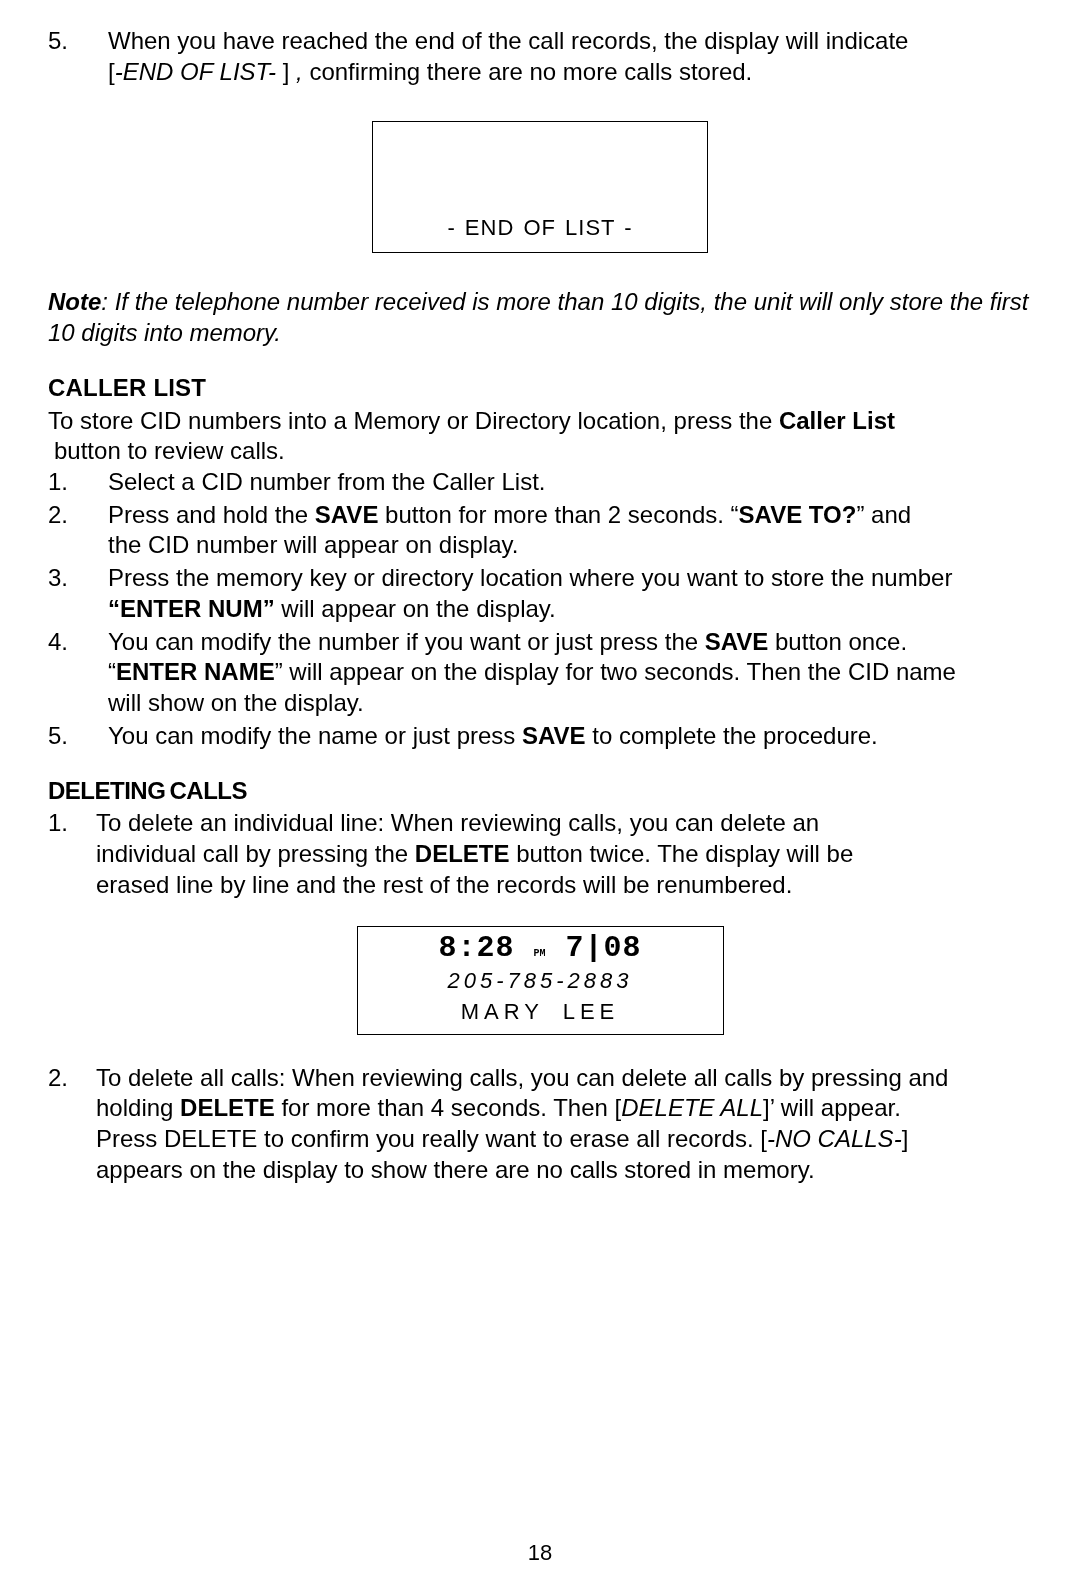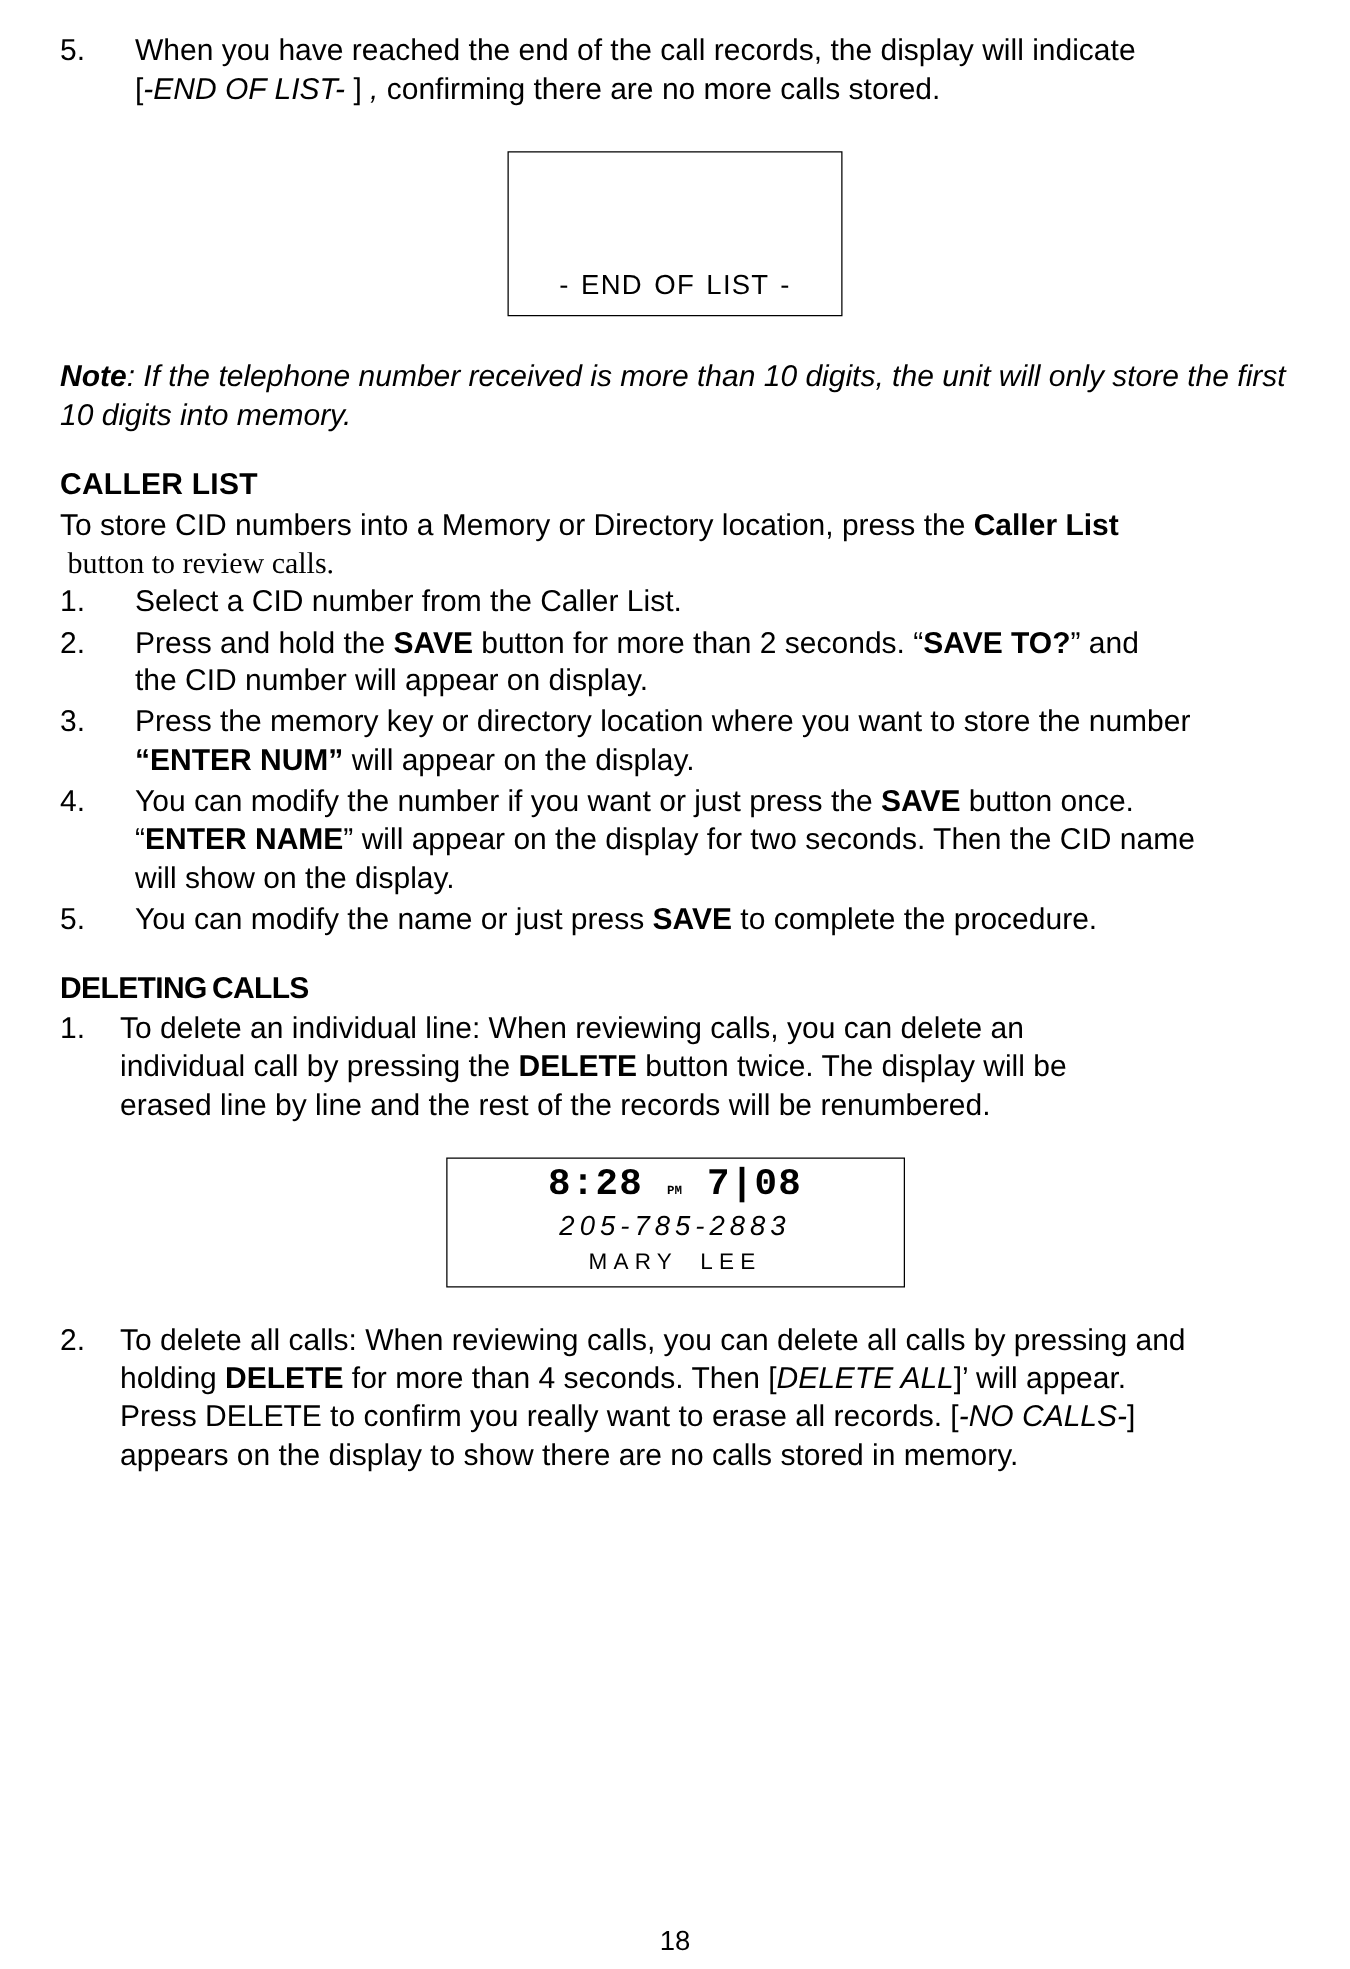--- a/index.html
+++ b/index.html
@@ -22,21 +22,21 @@
   .num-item { display: flex; align-items: flex-start; margin-bottom: 2px; }
   .num-item .num { width: 60px; flex-shrink: 0; }
   .num-item .body { flex: 1; }
   .italic { font-style: italic; }
   .bold { font-weight: bold; text-align: center; }
   .heading { font-weight: bold; margin-top: 24px; margin-bottom: 2px; letter-spacing: 0.2px; }
   .heading.tight { letter-spacing: -0.5px; word-spacing: -2px; }
 
   .display-box {
     border: 1px solid #000;
-    width: 268px;
+    width: 336px;
     margin: 34px auto 34px auto;
     background: #fff;
   }
   .display-box.tall { height: 132px; display: flex; align-items: flex-end; justify-content: center; padding-bottom: 10px; box-sizing: border-box; }
   .display-box .endtext {
     font-family: Arial, Helvetica, sans-serif;
     font-size: 22px;
     word-spacing: 2px;
     letter-spacing: 1px;
   }
@@ -63,24 +63,24 @@
   .phone-line {
     font-style: italic;
     word-spacing: 4px;
     letter-spacing: 4px;
     font-size: 22px;
     margin-top: 4px;
   }
   .name-line {
     letter-spacing: 5px;
     word-spacing: 8px;
-    font-size: 18px;
+    font-size: 22px;
     margin-top: 2px;
   }
-  .indent-small { padding-left: 6px; font-family: Liberation Serif, serif; }
+  .indent-small { padding-left: 6px; }
 
   .pagenum {
     position: absolute;
     bottom: 8px;
     left: 0; right: 0;
     text-align: center;
     font-size: 22px;
   }
 </style>
 </head>

